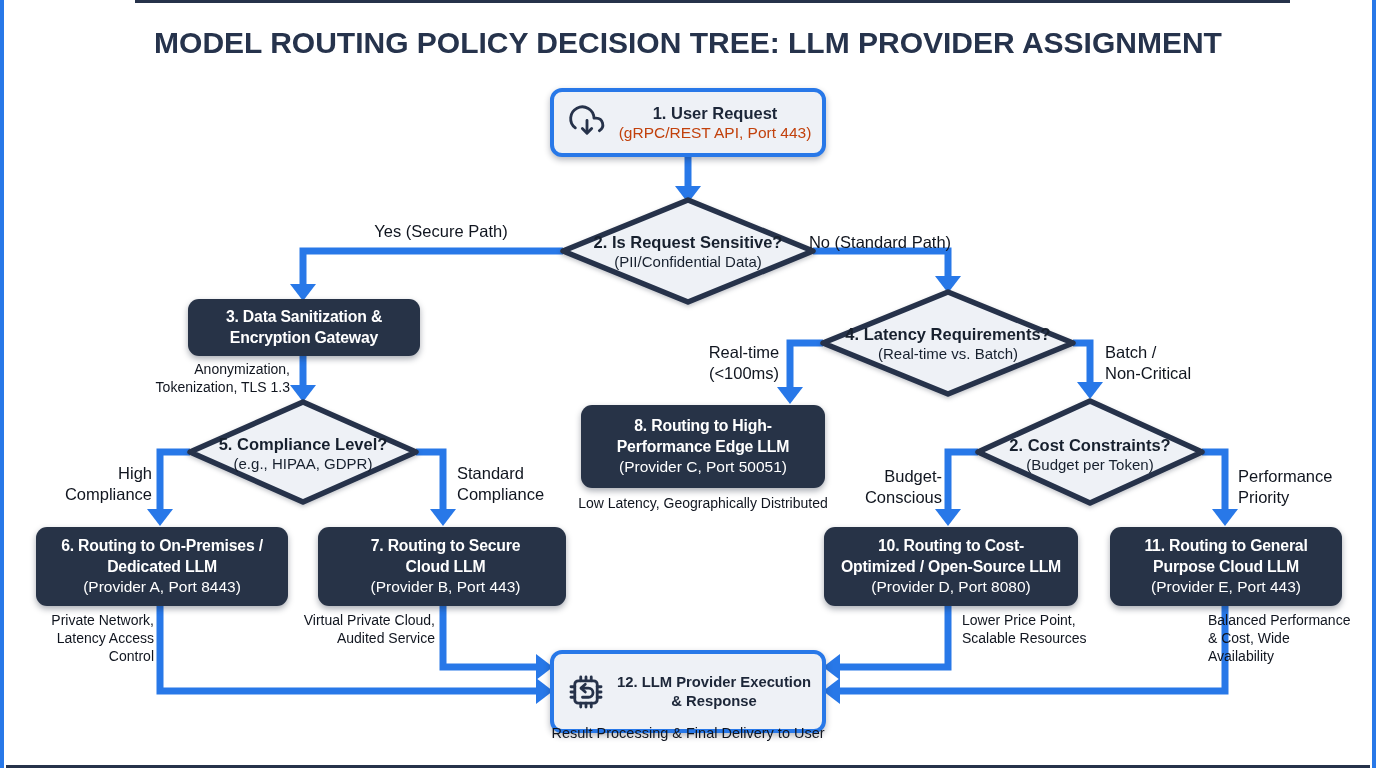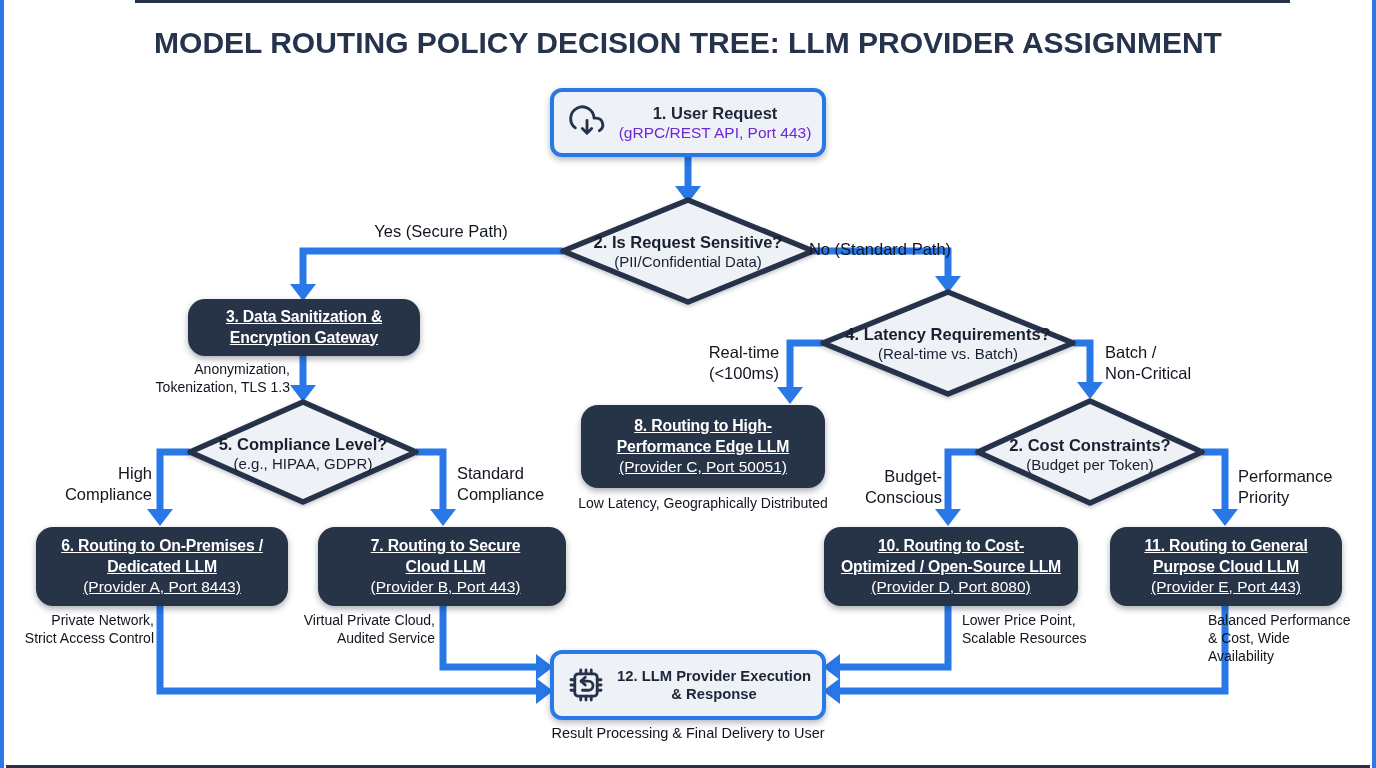--- a/index.html
+++ b/index.html
@@ -14,33 +14,33 @@
     position:absolute; top:26px; left:0; width:100%; text-align:center;
     font-size:30px; font-weight:bold; color:#26334c; letter-spacing:0px;
   }
   svg.flow { position:absolute; left:0; top:0; }
   .node {
     position:absolute; display:flex; flex-direction:column;
     justify-content:center; align-items:center; text-align:center;
     box-sizing:border-box;
   }
   .dark {
-    background:#273347; color:#ffffff; border-radius:17px;
-    box-shadow:0 3px 6px rgba(15,23,42,.35); padding:2px 4px;text-decoration:underline;
+    background:#273347; color:#ffffff; border-radius:11px;
+    box-shadow:0 3px 6px rgba(15,23,42,.35); padding:2px 4px;
   }
   .dark .nt { font-size:15.8px; line-height:1.28; font-weight:bold; letter-spacing:-0.2px; white-space:pre-line; }
   .dark .ns { font-size:15.5px; line-height:1.28; white-space:pre-line; }
   .light {
     background:#eef1f6; border:4px solid #2878e8; border-radius:12px;
     box-shadow:0 3px 6px rgba(15,23,42,.3);
     flex-direction:row; gap:10px; padding:0 8px;
   }
   .light .txt { display:flex; flex-direction:column; justify-content:center; }
   .light .nt { font-size:16.5px; font-weight:bold; color:#1c2638; white-space:pre-line; line-height:1.25; }
-  .light .ns { font-size:15.5px; color:#6d28d9; white-space:pre-line; line-height:1.25; }
+  .light .ns { font-size:15.5px; color:#c2410c; white-space:pre-line; line-height:1.25; }
   .light.exec .nt { font-size:14.8px; }
   .dt { position:absolute; text-align:center; color:#17202e; }
   .dt .t { font-size:16.5px; font-weight:bold; line-height:1.25; white-space:pre-line; }
   .dt .s { font-size:15px; line-height:1.25; white-space:pre-line; }
   .elabel { position:absolute; font-size:16.5px; line-height:1.25; color:#10151f; white-space:pre-line; }
   .note { position:absolute; font-size:14px; line-height:1.3; color:#10151f; white-space:pre-line; }
   .wm { position:absolute; right:22px; bottom:14px; font-size:30px; color:#d8dadc; letter-spacing:1px; }
   .icon { flex:0 0 auto; }
 </style>
 </head>
@@ -129,21 +129,21 @@
     <div class="t">5. Compliance Level?</div>
     <div class="s">(e.g., HIPAA, GDPR)</div>
   </div>
 
   <div class="node dark" style="left:36px; top:527px; width:252px; height:79px;">
     <div class="nt">6. Routing to On-Premises /
 Dedicated LLM</div>
     <div class="ns">(Provider A, Port 8443)</div>
   </div>
   <div class="note" style="left:8px; top:611px; width:146px; text-align:right;">Private Network,
-Strict Access Control</div>
+Latency Access Control</div>
 
   <div class="node dark" style="left:318px; top:527px; width:248px; height:79px;padding-left:11px;">
     <div class="nt">7. Routing to Secure
 Cloud LLM</div>
     <div class="ns">(Provider B, Port 443)</div>
   </div>
   <div class="note" style="left:280px; top:611px; width:155px; text-align:right;">Virtual Private Cloud,
 Audited Service</div>
 
   <div class="node dark" style="left:581px; top:405px; width:244px; height:83px;">
@@ -168,36 +168,36 @@
 
   <div class="node dark" style="left:1110px; top:527px; width:232px; height:79px;">
     <div class="nt">11. Routing to General
 Purpose Cloud LLM</div>
     <div class="ns">(Provider E, Port 443)</div>
   </div>
   <div class="note" style="left:1208px; top:611px; width:165px; text-align:left;">Balanced Performance
 &amp; Cost, Wide
 Availability</div>
 
-  <div class="node light exec" style="left:550px; top:650px; width:276px; height:70px;">
+  <div class="node light exec" style="left:550px; top:650px; width:276px; height:83px;">
     <svg class="icon" width="42" height="42" viewBox="0 0 24 24" fill="none" stroke="#26324a" stroke-width="1.6" stroke-linecap="round" stroke-linejoin="round">
       <rect x="5.6" y="5.6" width="12.8" height="12.8" rx="2"></rect>
       <path d="M9 5.6V3.4 M12 5.6V3.4 M15 5.6V3.4 M9 20.6v-2.2 M12 20.6v-2.2 M15 20.6v-2.2 M5.6 9H3.4 M5.6 12H3.4 M5.6 15H3.4 M20.6 9h-2.2 M20.6 12h-2.2 M20.6 15h-2.2"></path>
       <path d="M11.6 7.6 9.2 9.8l2.4 2.2"></path>
       <path d="M9.2 9.8h4.2a2.6 2.6 0 0 1 0 5.2H10"></path>
     </svg>
     <div class="txt">
       <div class="nt">12. LLM Provider Execution
 &amp; Response</div>
     </div>
   </div>
   <div class="note" style="left:543px; top:724px; width:290px; text-align:center; font-size:14.5px;">Result Processing &amp; Final Delivery to User</div>
 
   <div class="elabel" style="left:341px; top:221px; width:200px; text-align:center;">Yes (Secure Path)</div>
-  <div class="elabel" style="left:790px; top:239px; width:180px; text-align:center;">No (Standard Path)</div>
+  <div class="elabel" style="left:790px; top:232px; width:180px; text-align:center;">No (Standard Path)</div>
   <div class="elabel" style="left:698px; top:342px; width:92px; text-align:center;">Real-time
 (&lt;100ms)</div>
   <div class="elabel" style="left:1105px; top:342px; width:120px; text-align:left;">Batch /
 Non-Critical</div>
   <div class="elabel" style="left:22px; top:463px; width:130px; text-align:right;">High
 Compliance</div>
   <div class="elabel" style="left:457px; top:463px; width:120px; text-align:left;">Standard
 Compliance</div>
   <div class="elabel" style="left:818px; top:466px; width:124px; text-align:right;">Budget-
 Conscious</div>

